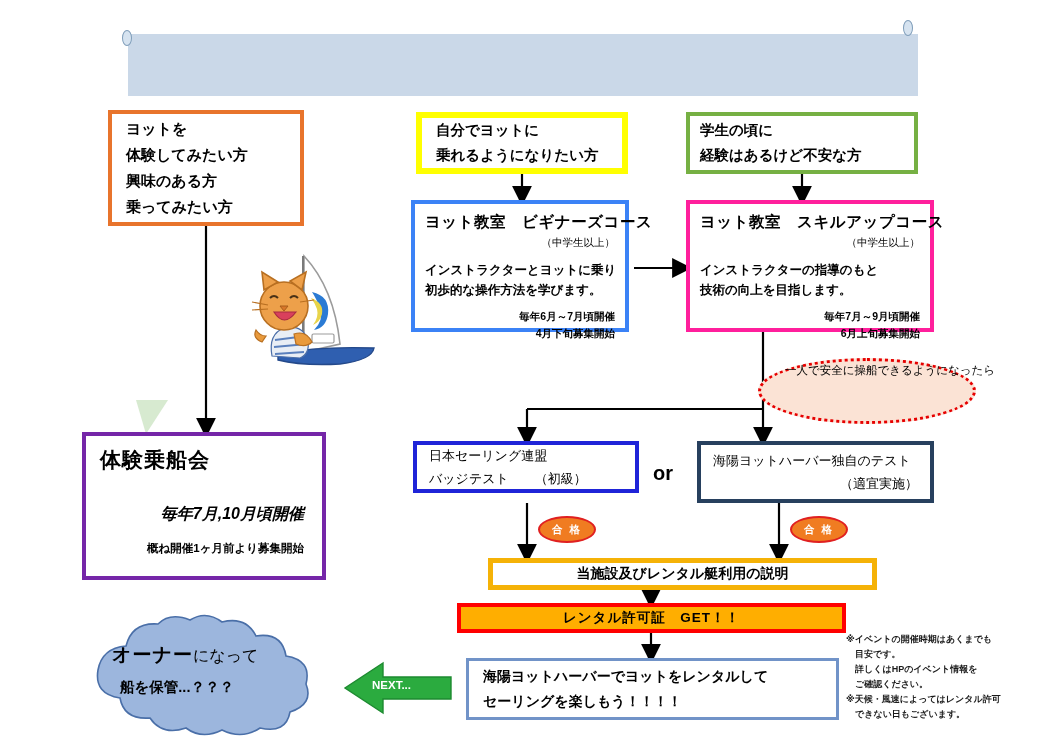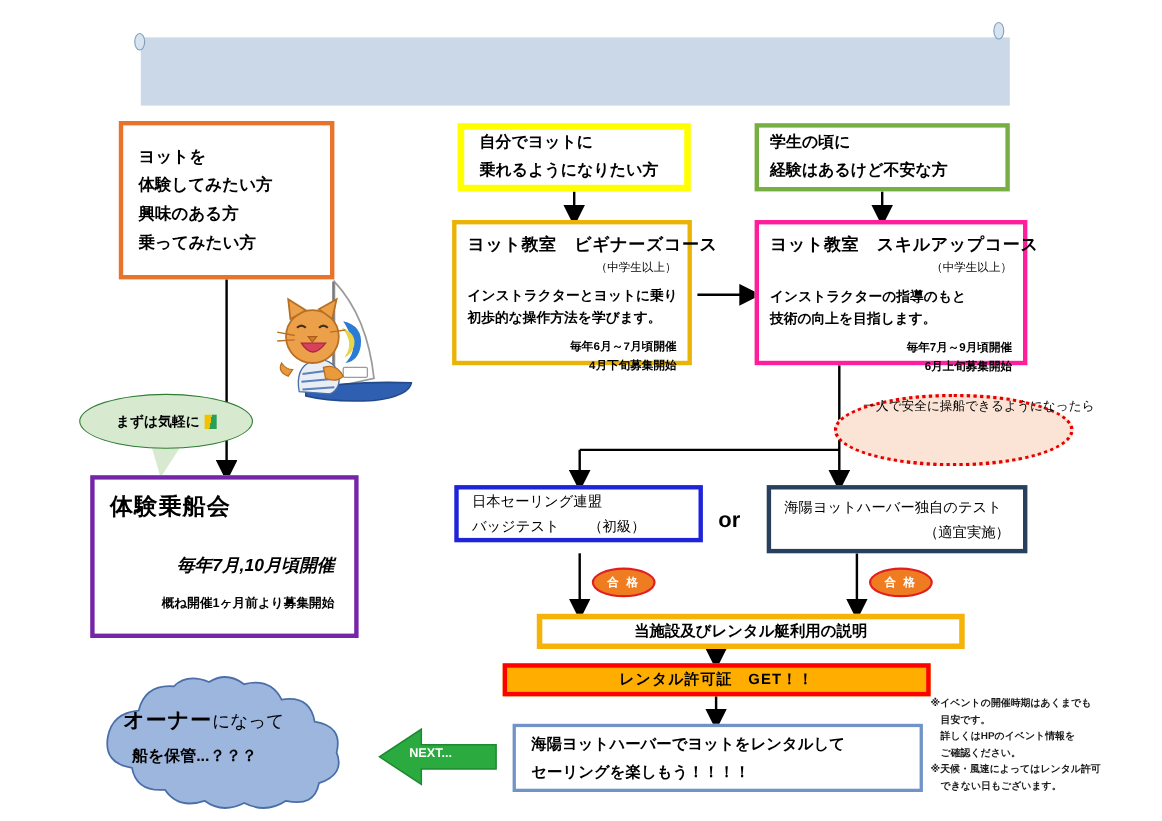--- a/index.html
+++ b/index.html
@@ -37,31 +37,31 @@
   
   .box {
     position: absolute; background: #ffffff;
     display: flex; flex-direction: column; justify-content: center;
   }
   .box .ln { white-space: nowrap; color: #000; }
 
   .b-orange { border: 4px solid #e8742c; }
   .b-yellow { border: 6px solid #ffff00; }
   .b-green  { border: 4px solid #76b043; }
-  .b-red    { border: 4px solid #eab308; font-family: Liberation Mono, monospace; }
+  .b-red    { border: 4px solid #3b82f6; }
   .b-pink   { border: 4px solid #ff1f9c; }
   .b-purple { border: 4px solid #7526a8; }
   .b-blue   { border: 4px solid #1f24d8; }
   .b-navy   { border: 4px solid #27405e; }
   .b-amber  { border: 5px solid #f5b207; }
   .b-redfill{ border: 4px solid #ff0000; background: #ffae00; }
   .b-ltblue { border: 3px solid #7193c8; }
 
   
-  #box-interest { left: 108px; top: 110px;  width: 196px; height: 144px; padding: 8px 0 8px 14px; }
+  #box-interest { left: 108px; top: 110px;  width: 196px; height: 116px; padding: 8px 0 8px 14px; }
   #box-interest .ln { font-size: 15px; line-height: 26px; font-weight: bold; }
 
   #box-selfsail { left: 416px; top: 112px; width: 212px; height: 62px; padding-left: 14px; }
   #box-selfsail .ln { font-size: 14.5px; line-height: 25px; font-weight: bold; }
 
   #box-student { left: 686px; top: 112px; width: 232px; height: 62px; padding-left: 10px; }
   #box-student .ln { font-size: 14.5px; line-height: 25px; font-weight: bold; }
 
   #box-beginner { left: 411px; top: 200px; width: 218px; height: 132px; padding: 8px 10px; justify-content: flex-start; }
   #box-skillup  { left: 686px; top: 200px; width: 248px; height: 132px; padding: 8px 10px; justify-content: flex-start; }
@@ -228,24 +228,20 @@
     <path d="M54 42 L58 24 L42 33 Z" fill="#eda04a" stroke="#b86f21" stroke-width="1.6"></path>
     <path d="M22 50 Q26 46 30 50" stroke="#4a3116" stroke-width="2" fill="none"></path>
     <path d="M42 50 Q46 46 50 50" stroke="#4a3116" stroke-width="2" fill="none"></path>
     <path d="M32 58 L40 58 L36 63 Z" fill="#d9762a" stroke="#a85d1b" stroke-width="1"></path>
     <path d="M26 64 Q36 80 48 64 Z" fill="#d9405c" stroke="#a82a42" stroke-width="1.2"></path>
     <path d="M4 54 L20 57 M4 62 L20 61" stroke="#b86f21" stroke-width="1.2"></path>
     <path d="M52 54 L66 52" stroke="#b86f21" stroke-width="1.2"></path>
   </svg>
 
   <div id="bubble-tail"></div>
-  <div id="bubble-casual">
-    <span class="ln">まずは気軽に</span>
-    <span class="beginner-mark"></span>
-  </div>
 
   <div class="box b-purple" id="box-trial">
     <span class="trial-title">体験乗船会</span>
     <span class="trial-when">毎年7月,10月頃開催</span>
     <span class="trial-note">概ね開催1ヶ月前より募集開始</span>
   </div>
 
   <div id="cloud-owner">
     <svg viewBox="0 0 250 128">
       <path d="M52 34 Q58 10 84 12 Q96 0 116 8 Q132 -2 148 10 Q172 4 182 24

